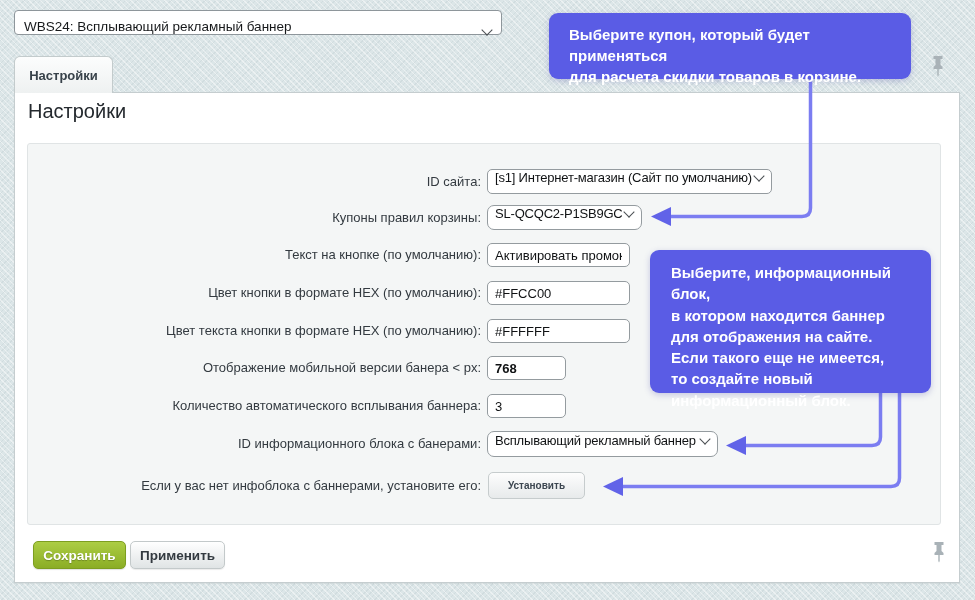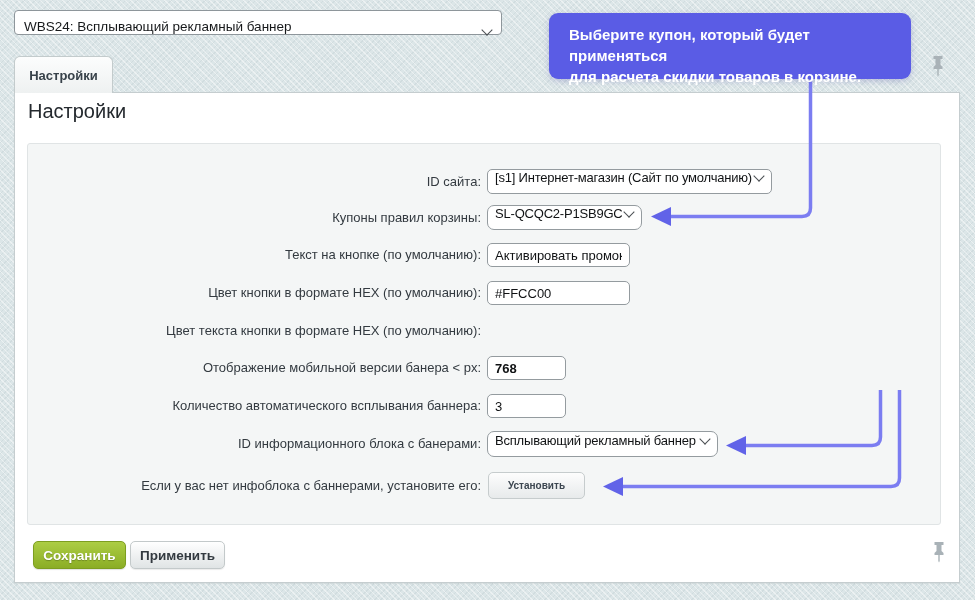--- a/index.html
+++ b/index.html
@@ -114,20 +114,21 @@
     <span class="chev"></span>
   </div>
 
   <div class="lbl" style="top:243px;line-height:24px">Текст на кнопке (по умолчанию):</div>
   <input class="fld inp" style="top: 243px; width: 143px; height: 24px;" value="Активировать промокод">
 
   <div class="lbl" style="top:281px;line-height:24px">Цвет кнопки в формате HEX (по умолчанию):</div>
   <input class="fld inp" style="top: 281px; width: 143px; height: 24px;" value="#FFCC00">
 
   <div class="lbl" style="top:319px;line-height:24px">Цвет текста кнопки в формате HEX (по умолчанию):</div>
+  <input class="fld inp" style="top: 319px; width: 143px; height: 24px;" value="#FFFFFF">
 
   <div class="lbl" style="top:356px;line-height:24px">Отображение мобильной версии банера &lt; px:</div>
   <input class="fld inp" style="top: 356px; width: 79px; height: 24px; font-weight: bold;" value="768">
 
   <div class="lbl" style="top:394px;line-height:24px">Количество автоматического всплывания баннера:</div>
   <input class="fld inp" style="top: 394px; width: 79px; height: 24px;" value="3">
 
   <div class="lbl" style="top:431px;line-height:26px">ID информационного блока с банерами:</div>
   <div class="fld sel rnd" style="top:431px;width:231px;height:26px">
     <span class="txt">Всплывающий рекламный баннер</span>
@@ -141,20 +142,26 @@
     <path d="M810.5 76 L810.5 208 Q810.5 216.5 802 216.5 L671 216.5" fill="none" stroke="#7b7df1" stroke-width="3.5"></path>
     <polygon points="651,216.5 671,207 671,226" fill="#6163e8"></polygon>
     <path d="M880.5 390 L880.5 437 Q880.5 445.5 872 445.5 L746 445.5" fill="none" stroke="#7b7df1" stroke-width="3.5"></path>
     <polygon points="726,445.5 746,436 746,455" fill="#6163e8"></polygon>
     <path d="M899.5 390 L899.5 478 Q899.5 486.5 891 486.5 L623 486.5" fill="none" stroke="#7b7df1" stroke-width="3.5"></path>
     <polygon points="603,486.5 623,477 623,496" fill="#6163e8"></polygon>
   </svg>
 
   <div class="tip tip1">Выберите купон, который будет применяться
 для расчета скидки товаров в корзине.</div>
+  <div class="tip tip2">Выберите, информационный блок,
+в котором находится баннер
+для отображения на сайте.
+Если такого еще не имеется,
+то создайте новый
+информационный блок.</div>
 
   <button class="save-btn">Сохранить</button>
   <button class="apply-btn">Применить</button>
 
   <svg class="pin pin-top" width="16" height="23" viewBox="0 0 16 23">
     <path d="M3.5 1h9v3h-2v6l2 2v2h-9v-2l2-2V4h-2z" fill="#a9b2b7"></path>
     <path d="M7.3 14h1.4v6L8 21.6 7.3 20z" fill="#a9b2b7"></path>
   </svg>
   <svg class="pin pin-bottom" width="16" height="23" viewBox="0 0 16 23">
     <path d="M3.5 1h9v3h-2v6l2 2v2h-9v-2l2-2V4h-2z" fill="#a9b2b7"></path>

